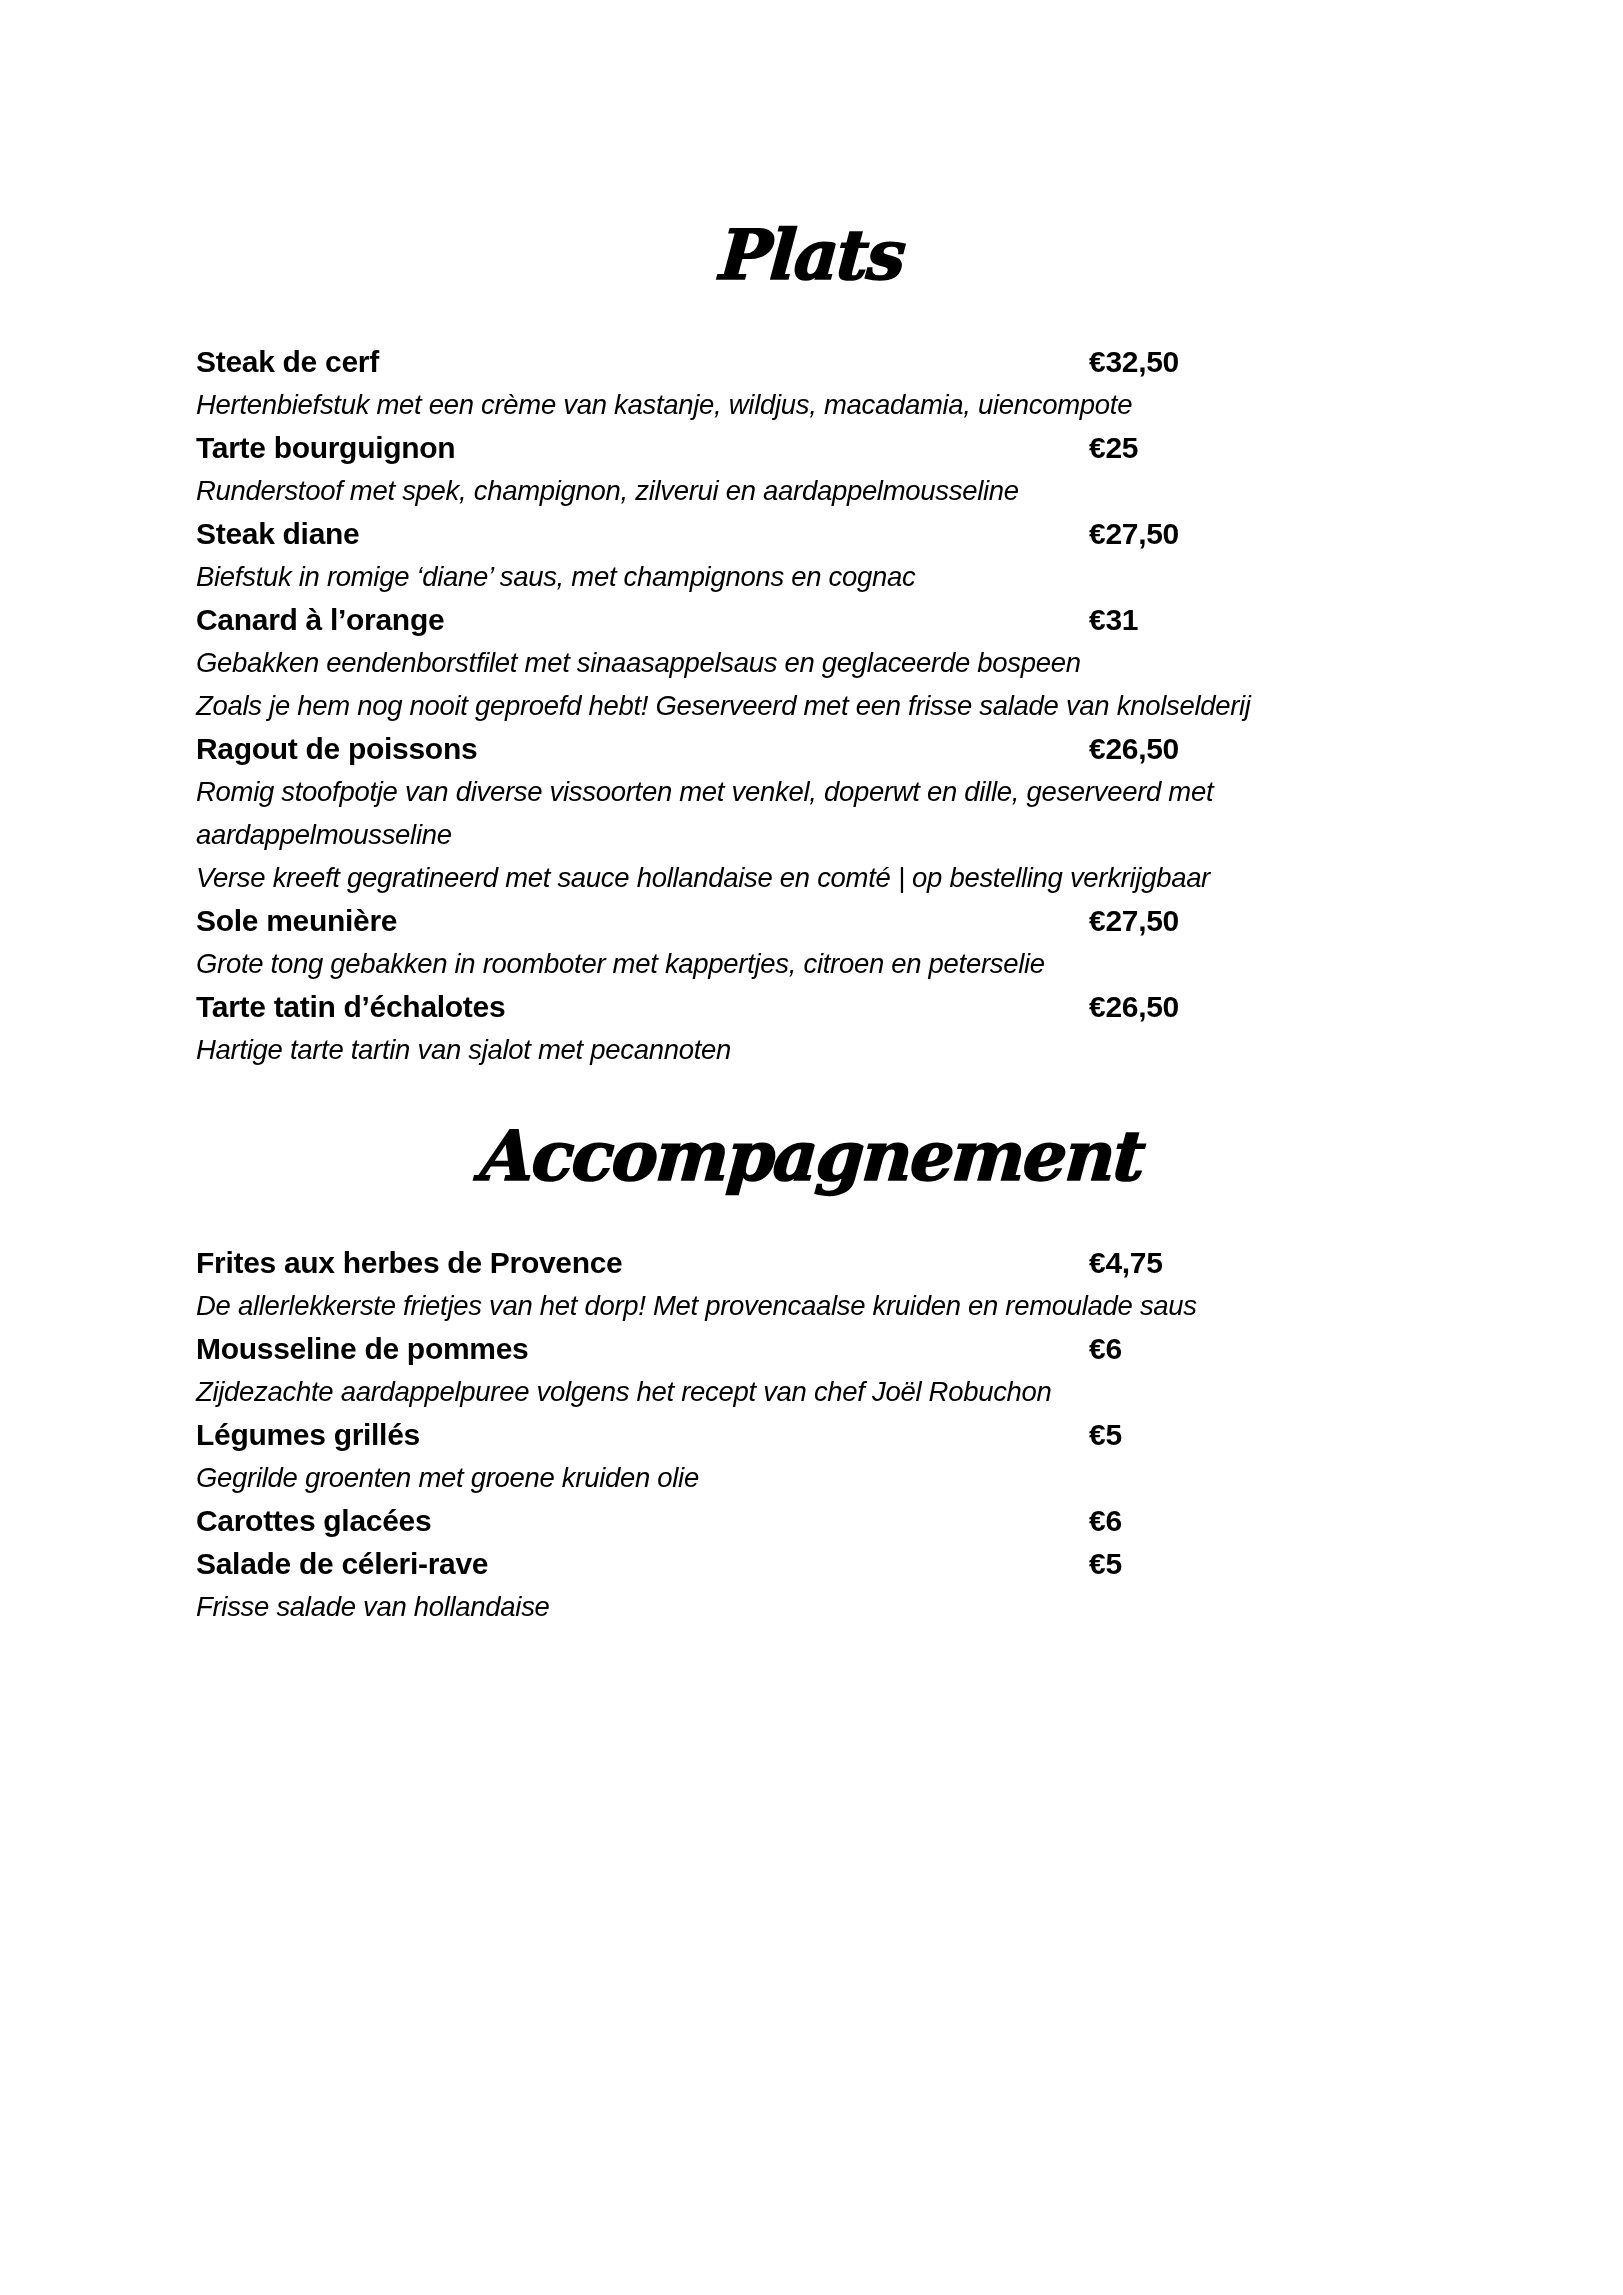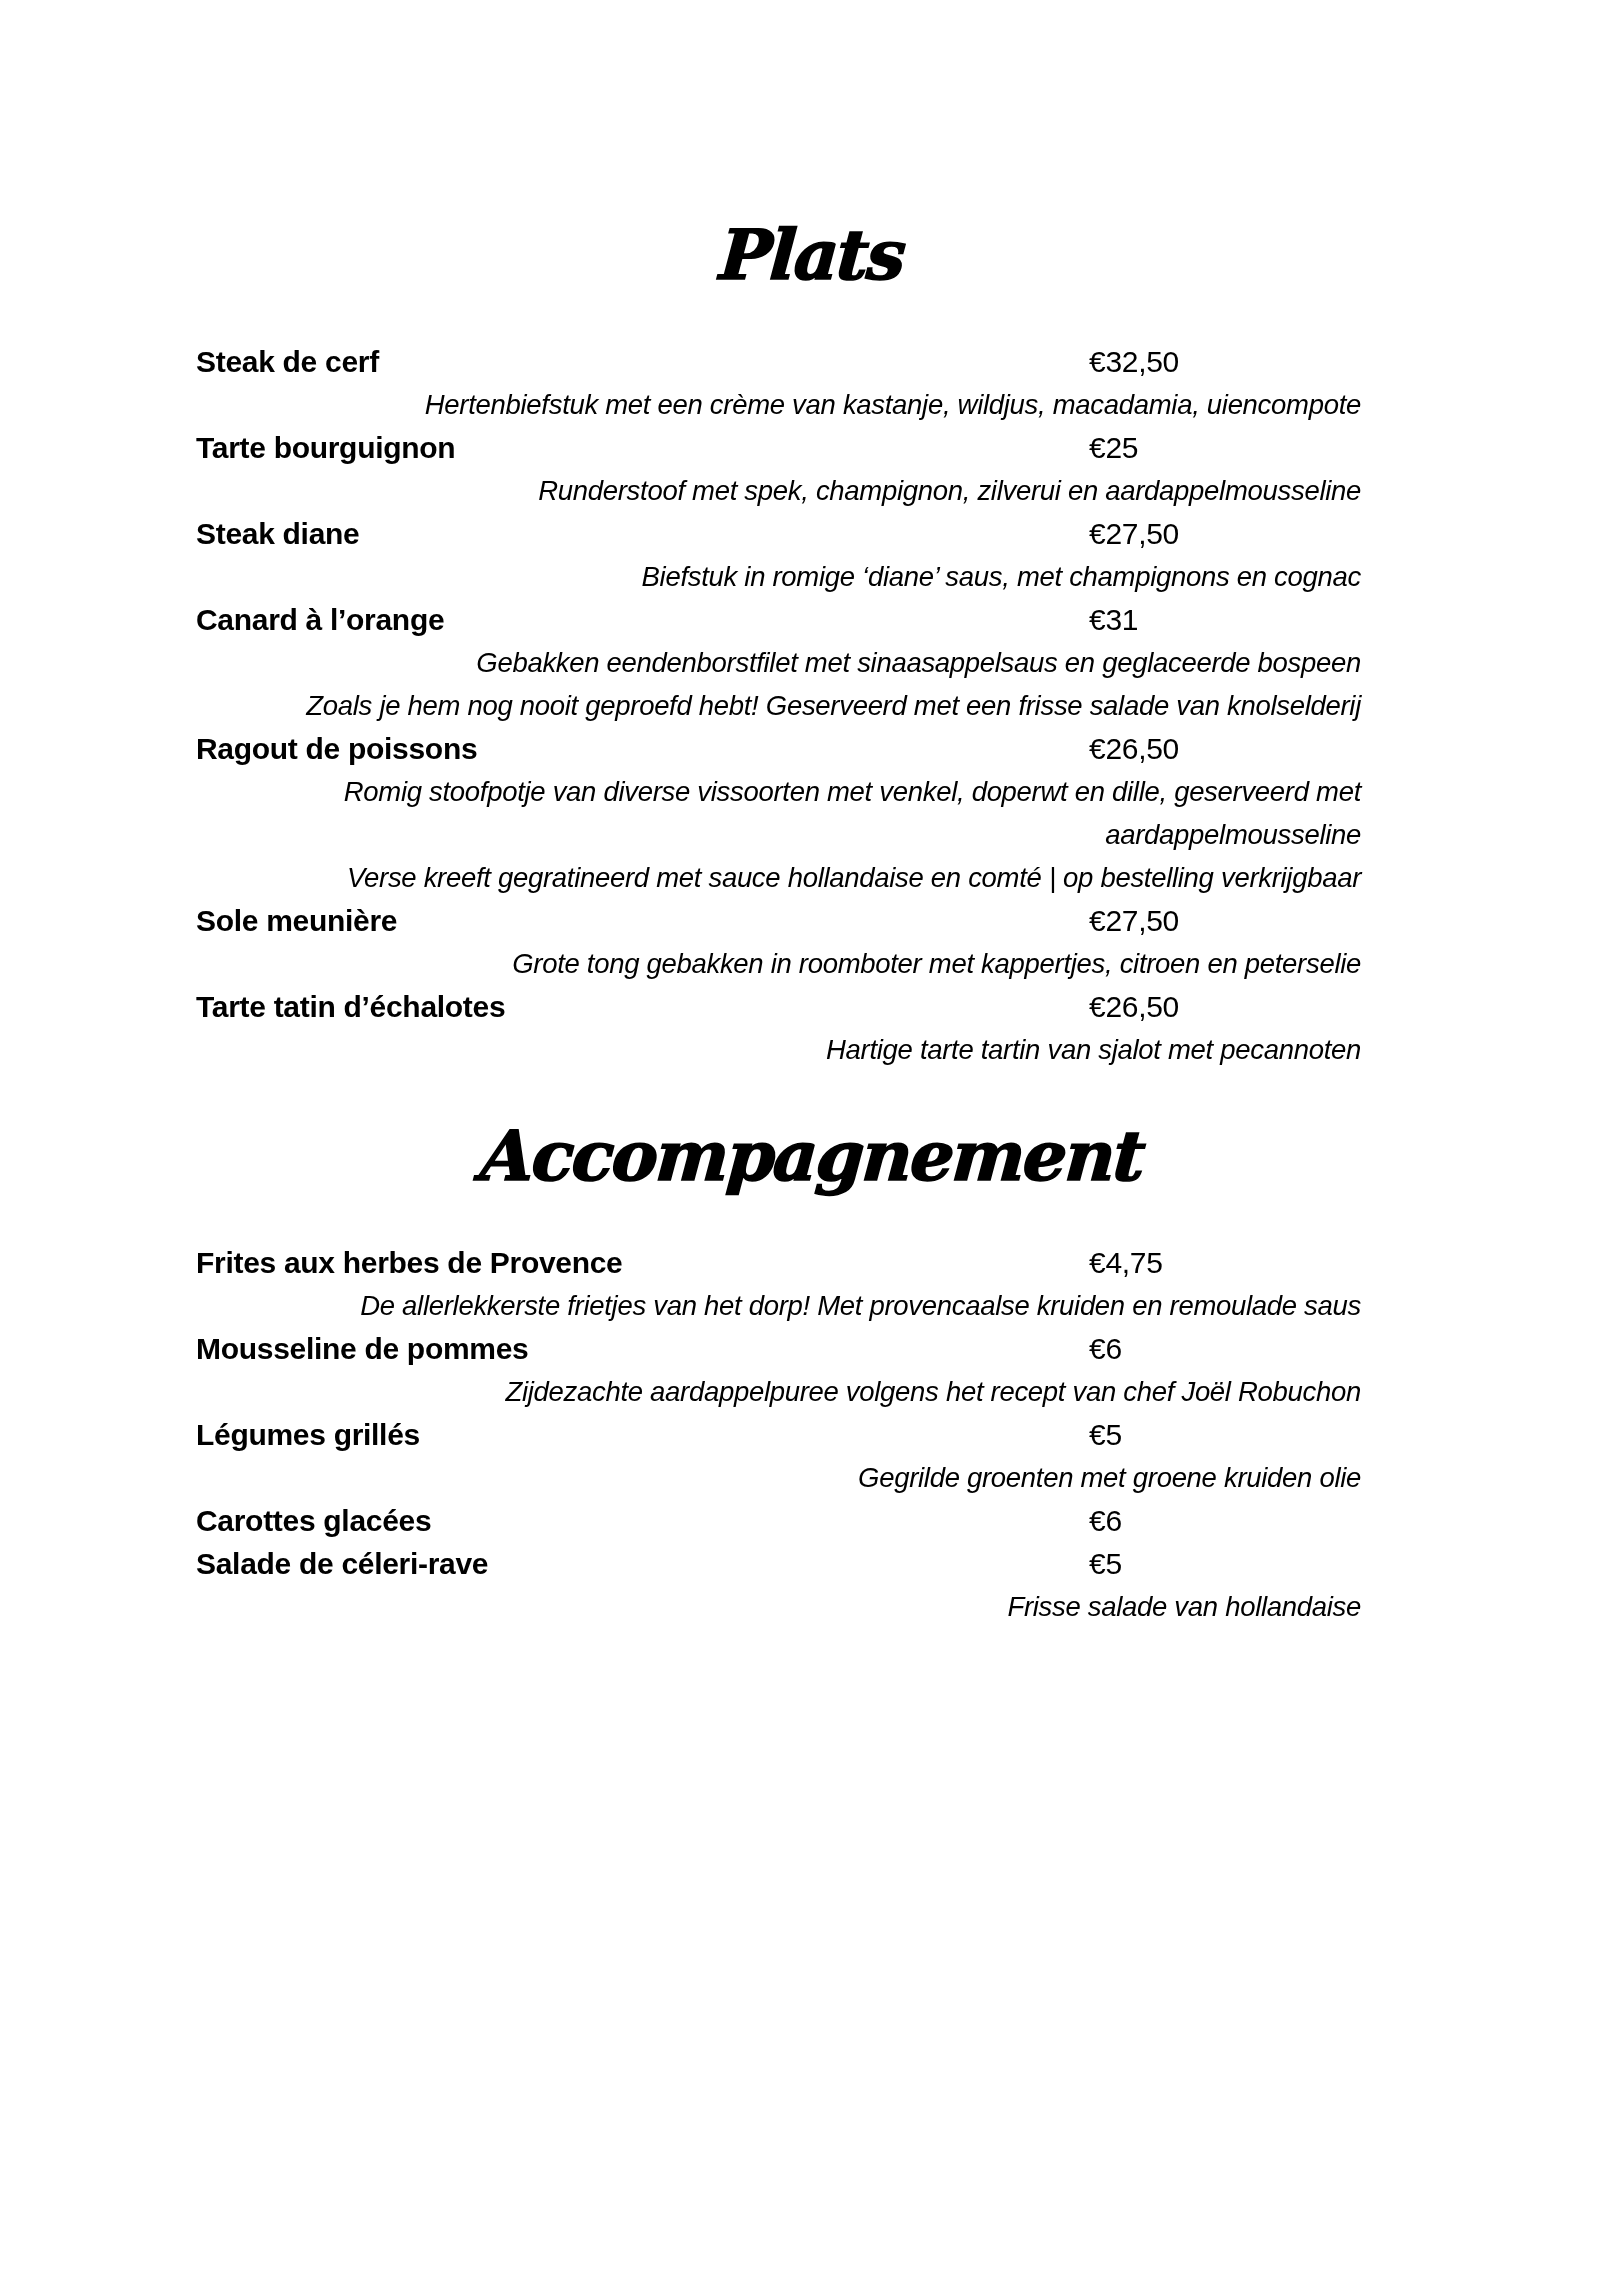--- a/index.html
+++ b/index.html
@@ -39,32 +39,31 @@
   }
   .item-name {
     font-weight: 700;
     font-size: 30px;
     letter-spacing: -0.3px;
   }
   .item-price {
     position: absolute;
     left: 893px;
     top: 0;
-    font-weight: 400;
+    font-weight: 700;
     font-size: 30px;
     letter-spacing: -0.3px;
   }
   .item-desc {
     font-style: italic;
     font-size: 27.5px;
     line-height: 43px;
     letter-spacing: -0.3px;
     max-width: 1165px;
     min-height: 43px;
-    text-align: right;
   }
 </style>
 </head>
 <body>
 
 <div class="page">
 
   <div class="section">
     <div class="section-title">Plats</div>
 

